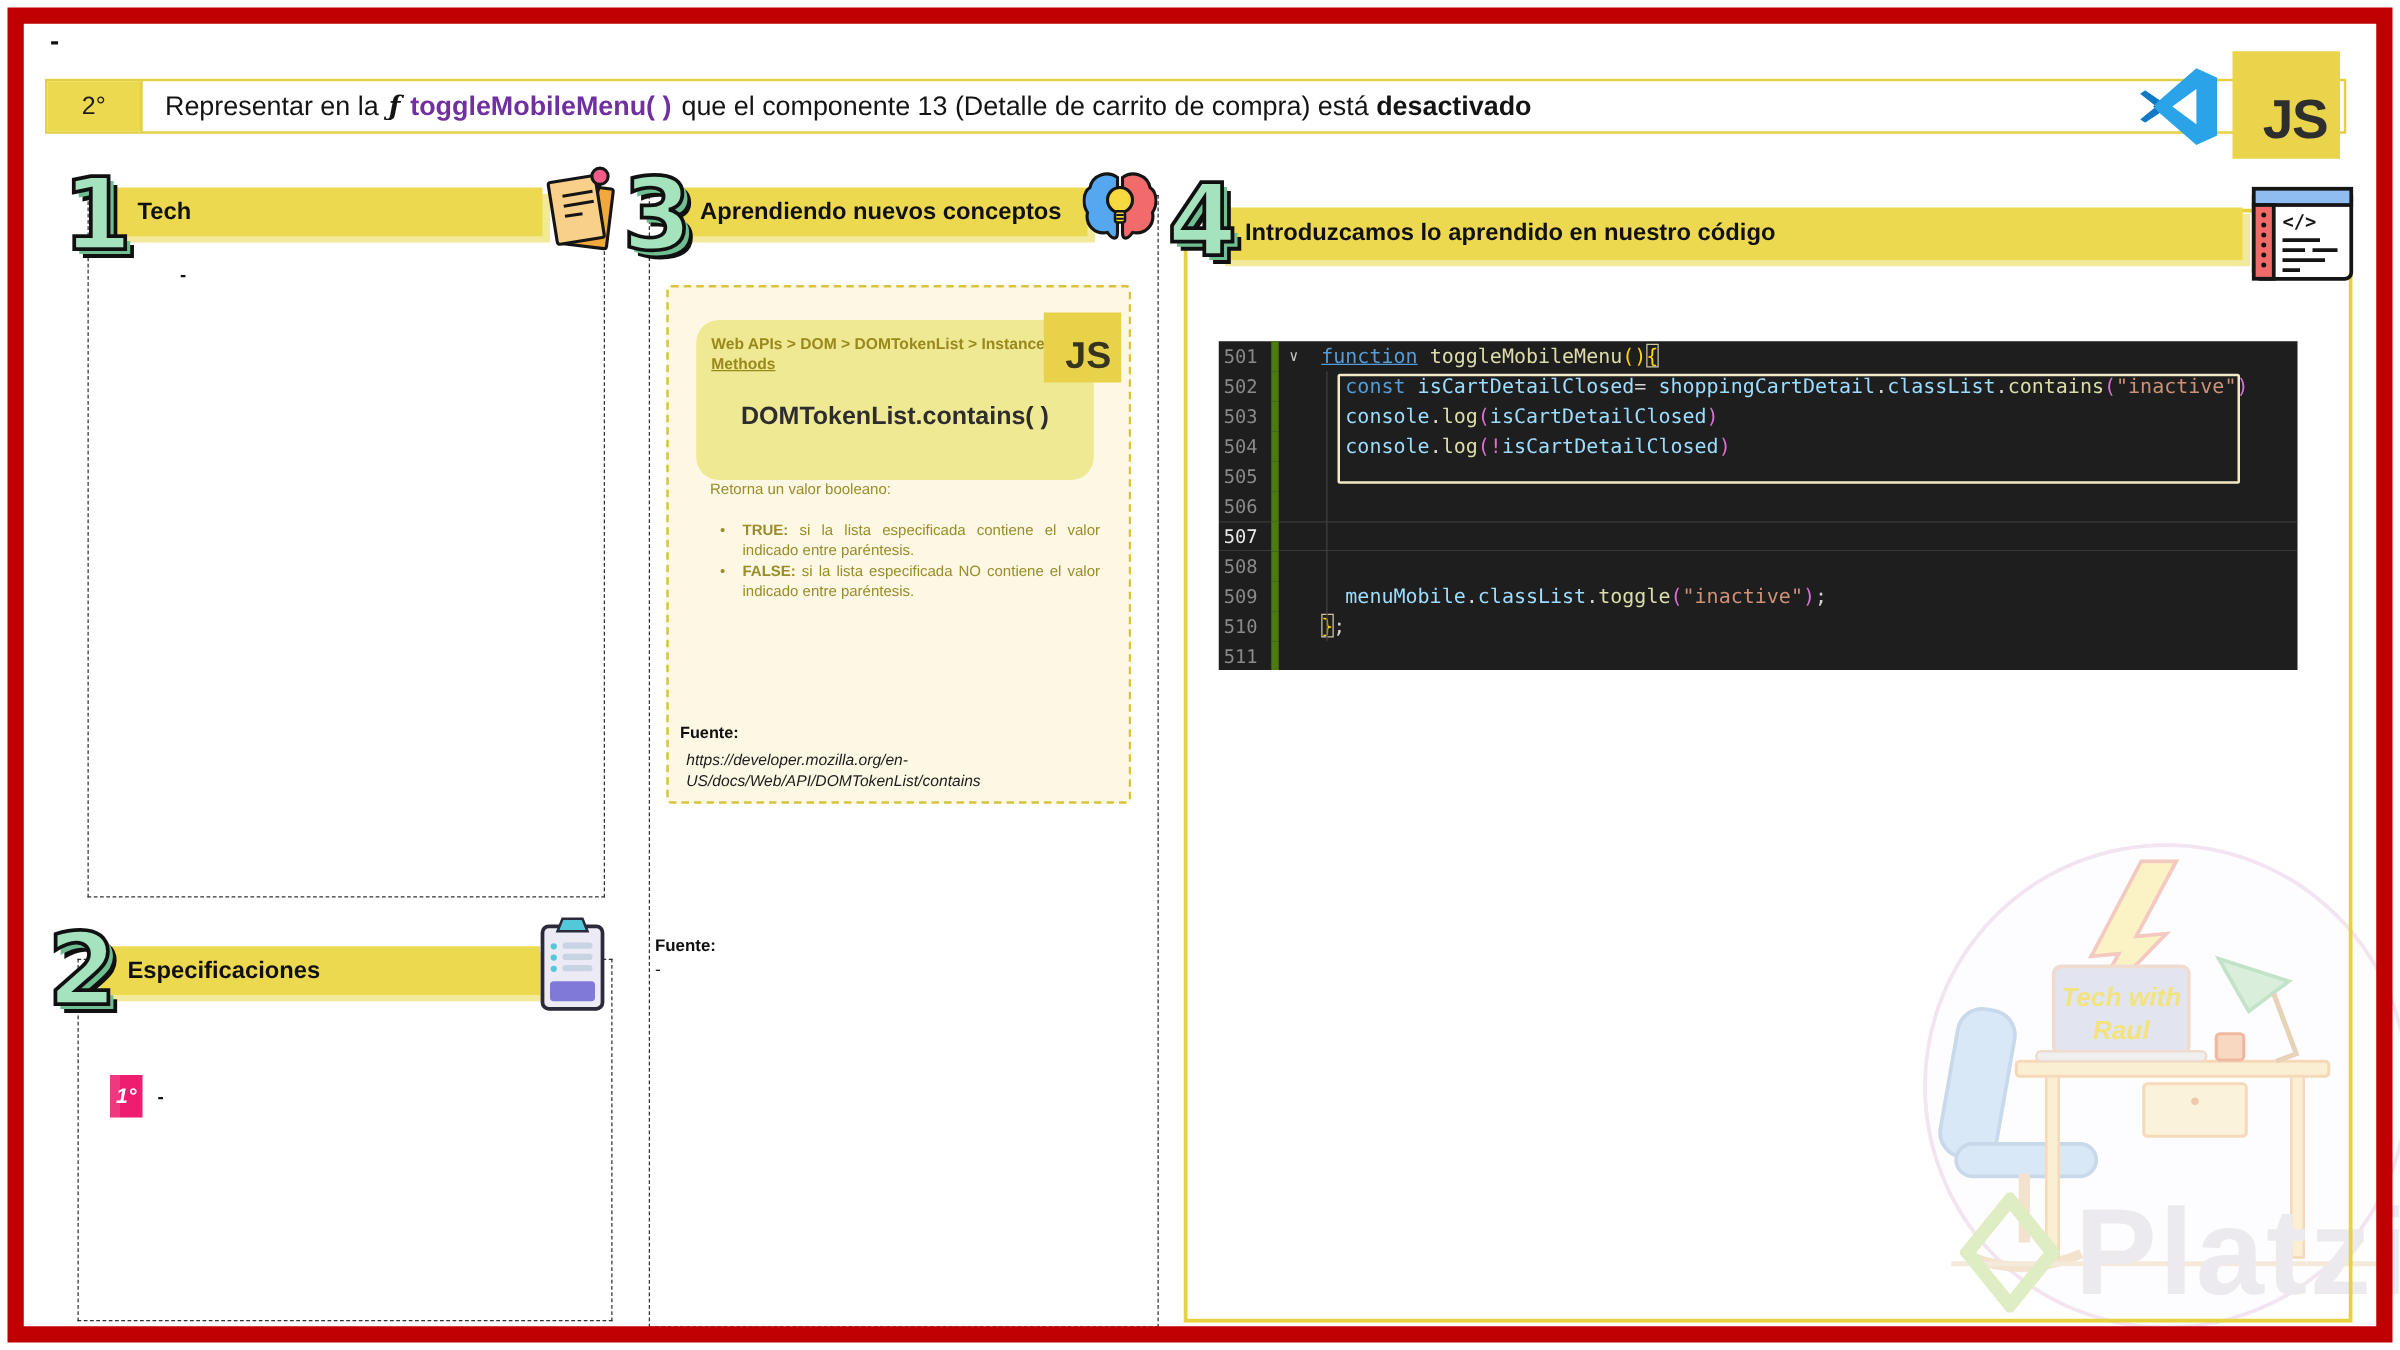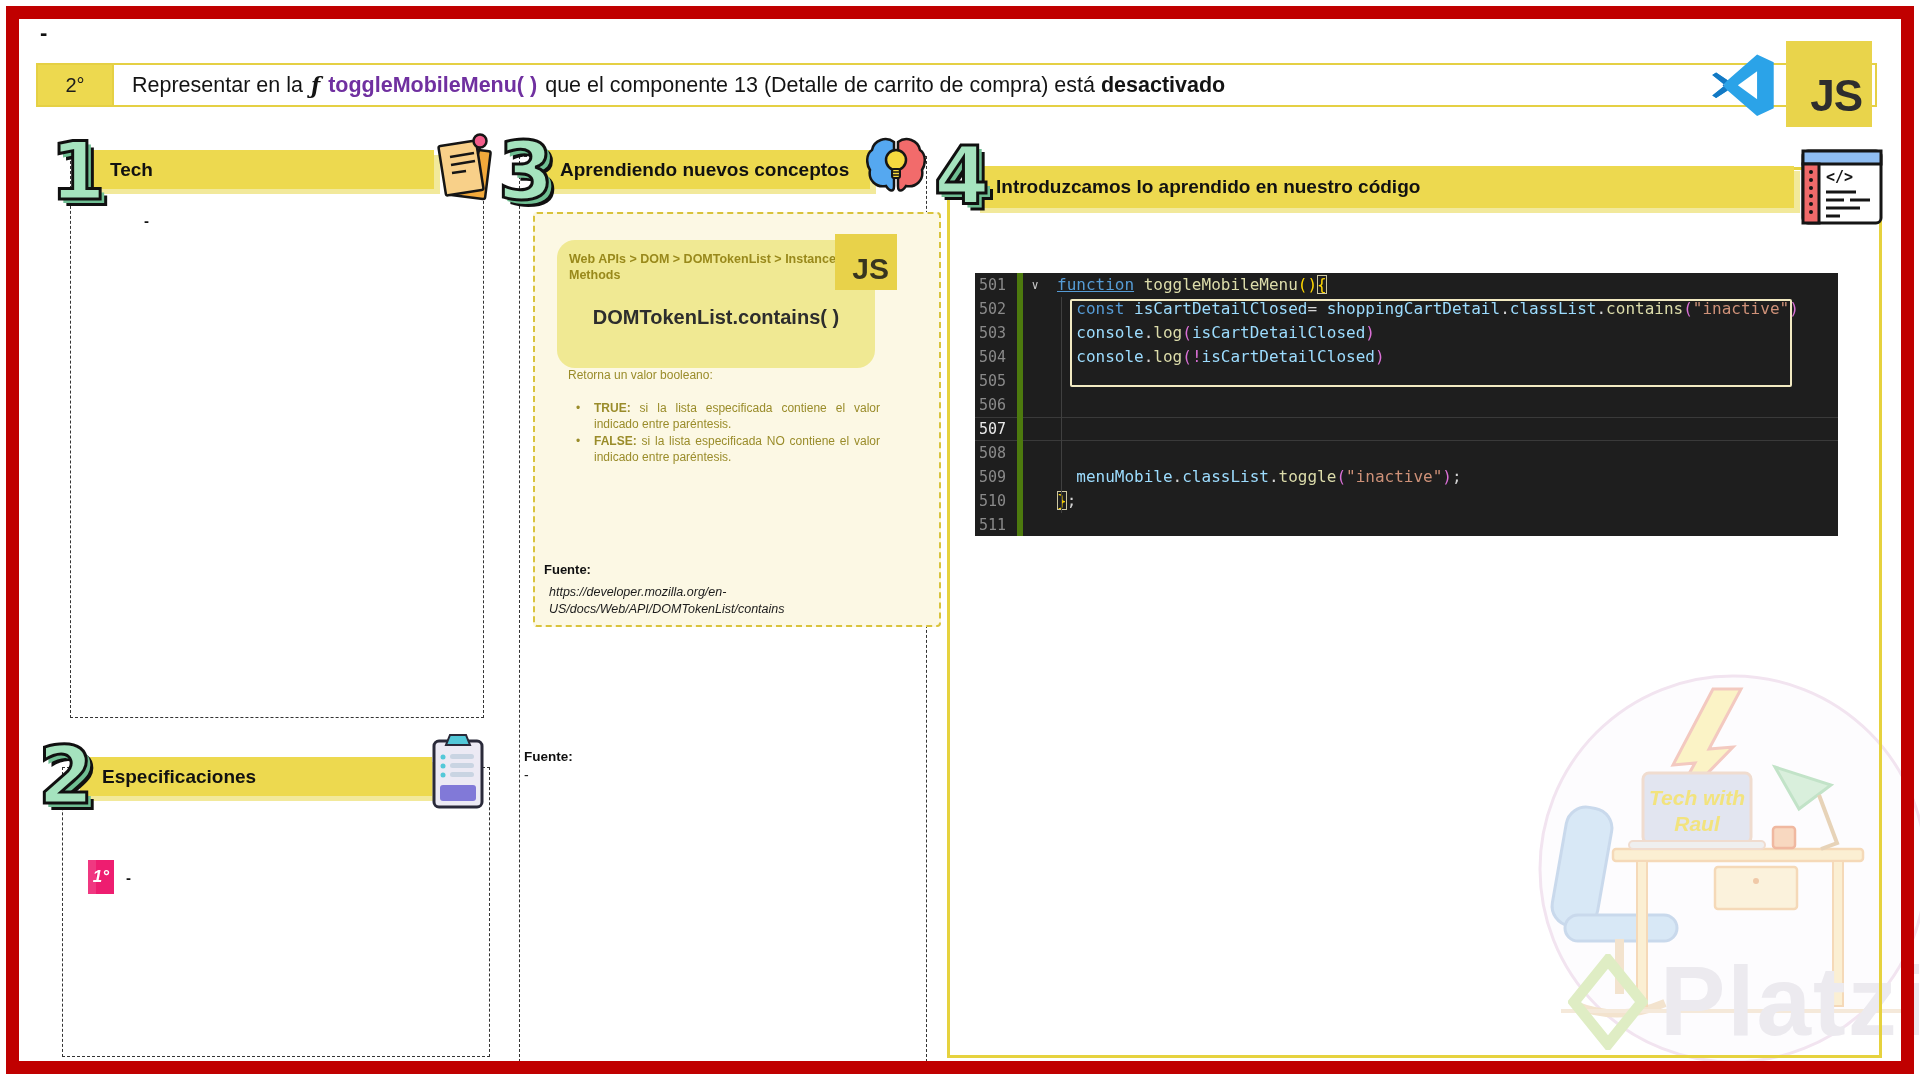--- a/index.html
+++ b/index.html
@@ -46,24 +46,24 @@
   .panel4{position:absolute;left:947px;top:167px;width:935px;height:891px;border:3px solid #E6D23E;z-index:1}
 
   .notas-dash{position:absolute;left:144px;top:212px;font-size:15px;font-weight:bold;color:#111;z-index:2}
 
   
   .spec-row{position:absolute;left:88px;top:860px;display:flex;align-items:center;z-index:2}
   .spec-badge{width:26px;height:34px;background:#EE1D70;color:#fff;display:flex;align-items:center;justify-content:center;font-style:italic;font-weight:bold;font-size:17px;box-shadow:inset 8px 0 0 rgba(255,255,255,.12)}
   .spec-dash{margin-left:12px;font-weight:bold;font-size:15px}
 
   
-  .card{position:absolute;left:533px;top:212px;width:408px;height:415px;background:#FCF8E4;border:2px dashed #D9C33C;border-radius:4px;z-index:2}
+  .card{position:absolute;left:533px;top:228px;width:372px;height:415px;background:#FCF8E4;border:2px dashed #D9C33C;border-radius:4px;z-index:2}
   .card-inner{position:absolute;left:22px;top:26px;width:318px;height:128px;background:#F0E993;border-radius:18px}
   .crumb{position:absolute;left:34px;top:37px;width:288px;font-size:12.5px;font-weight:bold;color:#99891B;line-height:1.3}
-  .crumb .l2{display:block;}
+  .crumb .l2{display:block;text-decoration:underline}
   .js-badge-card{position:absolute;left:300px;top:20px;width:62px;height:56px;background:#E8D24A;display:flex;align-items:flex-end;justify-content:flex-end;padding:4px 8px;font-size:30px;font-weight:bold;color:#37351f;z-index:2}
   .method-title{position:absolute;left:22px;top:92px;width:318px;text-align:center;font-size:20px;font-weight:bold;color:#2d2d2d}
   .concept-text{position:absolute;left:33px;top:154px;width:312px;color:#9A8C2A;font-size:12px;line-height:1.33;text-align:justify}
   .concept-bullets{list-style:none;padding-left:26px;margin-top:17px}
   .concept-bullets li{position:relative;margin-bottom:1px}
   .concept-bullets li::before{content:"\2022";position:absolute;left:-18px}
   .concept-bullets .term{font-weight:bold}
   .card-fuente-label{position:absolute;left:9px;top:348px;font-size:13px;font-weight:bold;color:#101010}
   .card-fuente-url{position:absolute;left:14px;top:370px;width:250px;font-size:12.5px;font-style:italic;color:#1c1c1c;line-height:1.35}
 

